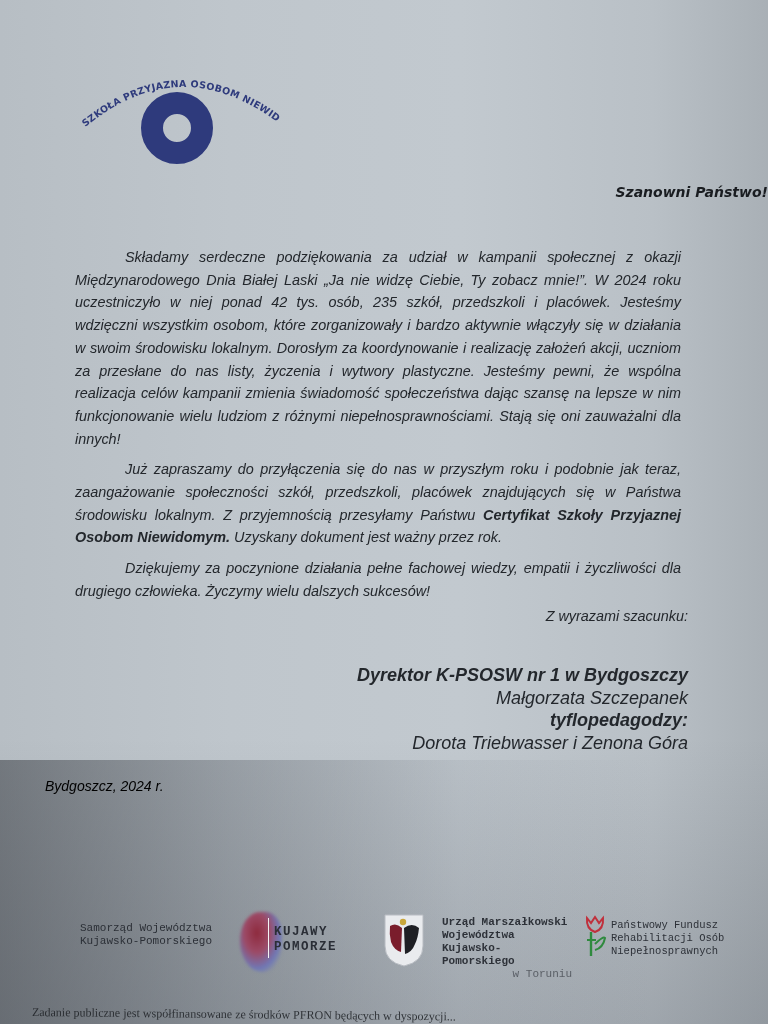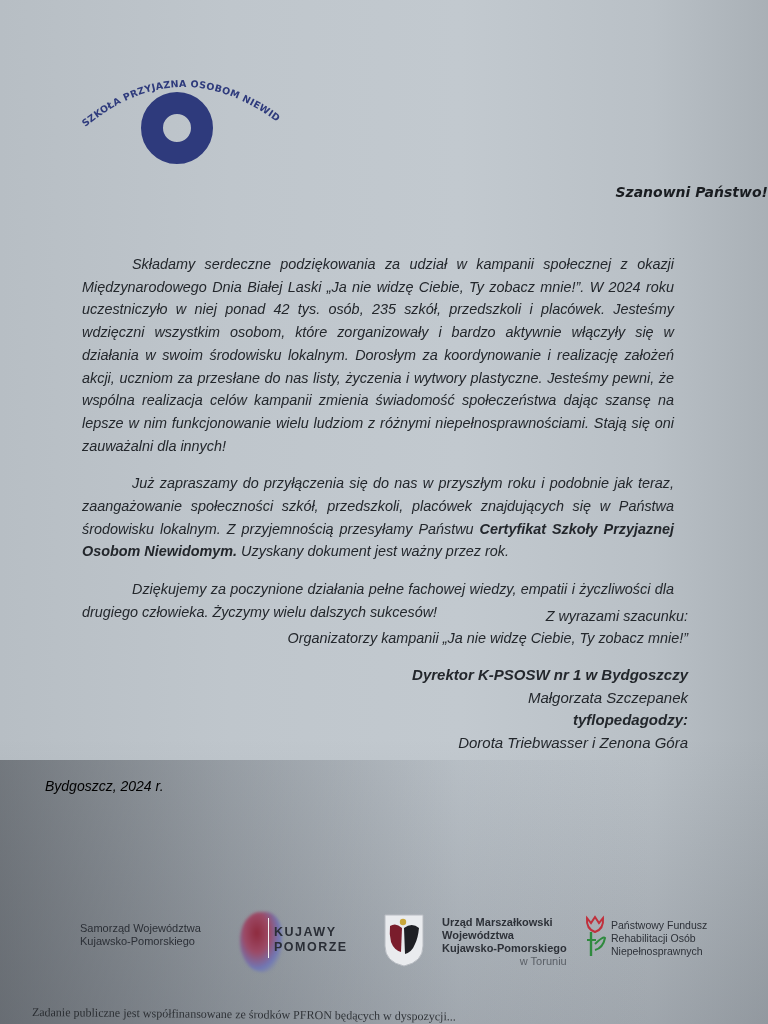--- a/index.html
+++ b/index.html
@@ -19,36 +19,36 @@
   .logo { position:absolute; left:70px; top:52px; width:220px; height:120px; }
   .salutation {
     position:absolute; left:0; width:768px; top:184px; text-align:right;
     font-family:"DejaVu Sans", sans-serif; font-style:italic; font-weight:bold; font-size:14px; color:#1a1d21;
   }
   .body-text {
     position:absolute; left:67px; width:622px; top:238px;
     font-family:"Liberation Sans", sans-serif; font-style:italic; font-size:14.4px; line-height:22.7px;
     color:#23272c; text-align:justify;
   }
-  .body-text p { margin:15px; text-indent:50px; }
+  .body-text p { margin:8px; text-indent:50px; }
   .body-text b { font-weight:bold; }
   .closing {
     position:absolute; right:80px; top:593px; text-align:right;
     font-family:"Liberation Sans", sans-serif; font-style:italic; font-size:14.4px; line-height:22px; color:#23272c;margin-top:12px;
   }
   .signatures {
     position:absolute; right:80px; top:664px; text-align:right;
-    font-family:"Liberation Sans", sans-serif; font-style:italic; font-size:15px; line-height:22.5px; color:#23272c;
+    font-family:"Liberation Sans", sans-serif; font-style:italic; font-size:18px; line-height:22.5px; color:#23272c;
   }
   .signatures .bold { font-weight:bold; }
   .place-date {
     position:absolute; left:45px; top:778px;
     font-family:"Liberation Sans", sans-serif; font-style:italic; font-size:14px; color:#000000;
   }
-  .sponsor { position:absolute; font-family:Liberation Sans, sans-serif; color:#2b2f36; }
+  .sponsor { position:absolute; font-family:Liberation Mono, monospace; color:#2b2f36; }
   .sp1 { left:80px; top:922px; font-size:11px; line-height:13px; }
   .sp2 { left:238px; top:910px; width:120px; height:65px; }
   .sp2 .mark {
     position:absolute; left:2px; top:2px; width:42px; height:60px; border-radius:50% 40% 45% 55%;
     background: radial-gradient(ellipse at 40% 35%, #8e2a3d 0%, #9c4a66 35%, #6f78b6 65%, rgba(120,130,190,0) 80%);
     filter: blur(1.5px);
   }
   .sp2 .box { position:absolute; left:30px; top:8px; width:1px; height:40px; border-left:1px solid #f4f4f4; }
   .sp2 .txt {
     position:absolute; left:36px; top:15px; font-size:12.5px; line-height:15px; letter-spacing:1.5px; font-weight:bold; color:#2a2e36;
@@ -86,21 +86,20 @@
 <div class="salutation">Szanowni Państwo!</div>
 
 <div class="body-text">
   <p>Składamy serdeczne podziękowania za udział w kampanii społecznej z okazji Międzynarodowego Dnia Białej Laski „Ja nie widzę Ciebie, Ty zobacz mnie!”. W 2024 roku uczestniczyło w niej ponad 42 tys. osób, 235 szkół, przedszkoli i placówek. Jesteśmy wdzięczni wszystkim osobom, które zorganizowały i bardzo aktywnie włączyły się w działania w swoim środowisku lokalnym. Dorosłym za koordynowanie i realizację założeń akcji, uczniom za przesłane do nas listy, życzenia i wytwory plastyczne. Jesteśmy pewni, że wspólna realizacja celów kampanii zmienia świadomość społeczeństwa dając szansę na lepsze w nim funkcjonowanie wielu ludziom z różnymi niepełnosprawnościami. Stają się oni zauważalni dla innych!</p>
   <p><span>Już zapraszamy do przyłączenia się do nas w przyszłym roku i podobnie jak teraz, zaangażowanie społeczności szkół, przedszkoli, placówek znajdujących się w Państwa środowisku lokalnym. Z przyjemnością przesyłamy Państwu </span><b>Certyfikat Szkoły Przyjaznej Osobom Niewidomym.</b><span> Uzyskany dokument jest ważny przez rok.</span></p>
   <p>Dziękujemy za poczynione działania pełne fachowej wiedzy, empatii i życzliwości dla drugiego człowieka. Życzymy wielu dalszych sukcesów!</p>
 </div>
 
 <div class="closing">
   <div>Z wyrazami szacunku:</div>
-  <div>Organizatorzy kampanii „Ja nie widzę Ciebie, Ty zobacz mnie!”</div>
 </div>
 
 <div class="signatures">
   <div class="bold">Dyrektor K-PSOSW nr 1 w Bydgoszczy</div>
   <div>Małgorzata Szczepanek</div>
   <div class="bold">tyflopedagodzy:</div>
   <div>Dorota Triebwasser i Zenona Góra</div>
 </div>
 
 <div class="place-date">Bydgoszcz, 2024 r.</div>

